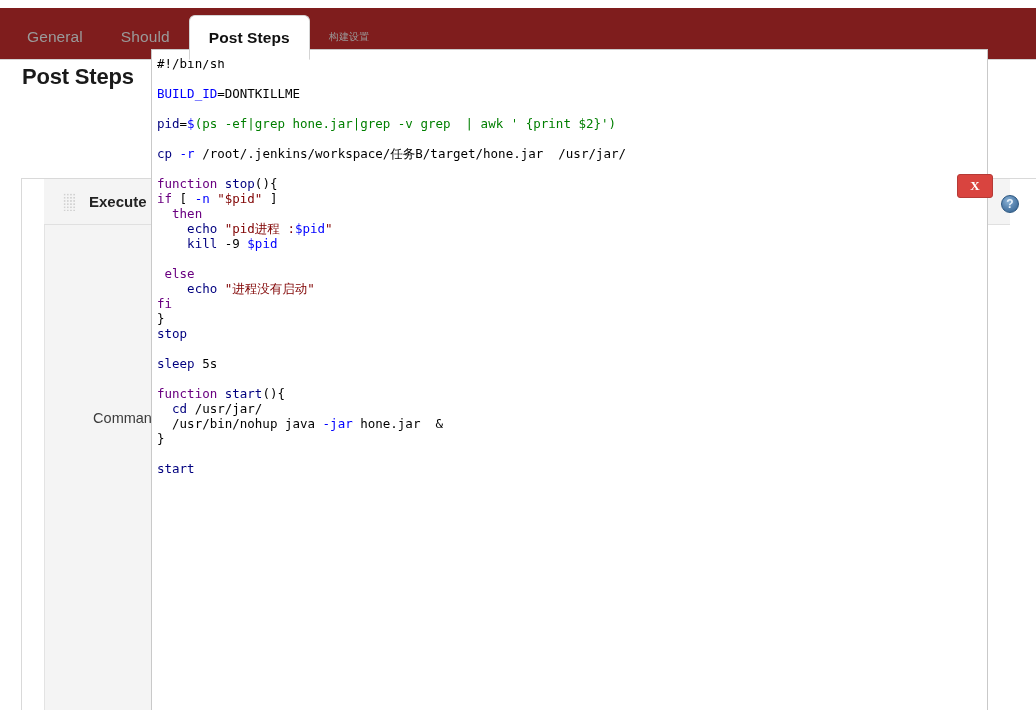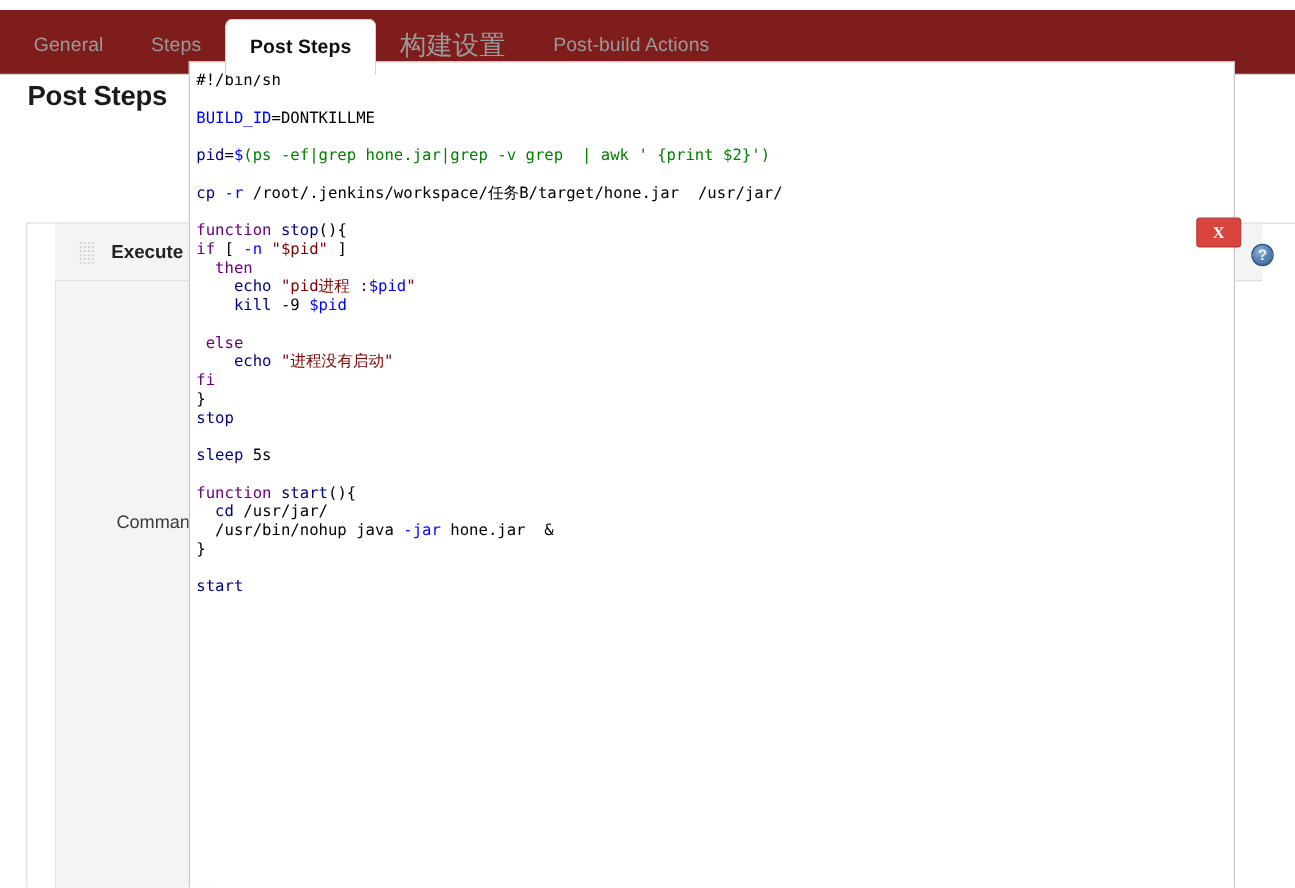--- a/index.html
+++ b/index.html
@@ -50,21 +50,21 @@
     border: 1px solid #d4d4d4;
     border-bottom: 1px solid #ffffff;
     border-top-left-radius: 6px;
     border-top-right-radius: 6px;
     height: 45px;
     line-height: 43px;
     margin-bottom: -1px;
     position: relative;
     z-index: 3;
   }
-  .tab.cjk { font-size: 21px; }
+  .tab.cjk { font-size: 10px; }
 
   
   .page-title {
     position: absolute;
     left: 22px;
     top: 64px;
     font-size: 22px;
     font-weight: bold;
     color: #1a1a1a;
     letter-spacing: -0.2px;
@@ -260,24 +260,23 @@
     justify-content: center;
     cursor: pointer;
     z-index: 9;
   }
 </style>
 </head>
 <body>
 
 <div class="tab-bar">
   <div class="tab">General</div>
-  <div class="tab">Steps</div>
+  <div class="tab">Should</div>
   <div class="tab active">Post Steps</div>
   <div class="tab cjk">构建设置</div>
-  <div class="tab">Post-build Actions</div>
 </div>
 
 <div class="page-title">Post Steps</div>
 
 <div class="radio-row">
   <label class="radio-opt">
     <span class="radio-dot checked"></span>
     <span class="radio-label">Run only if build succeeds</span>
   </label>
   <label class="radio-opt">

